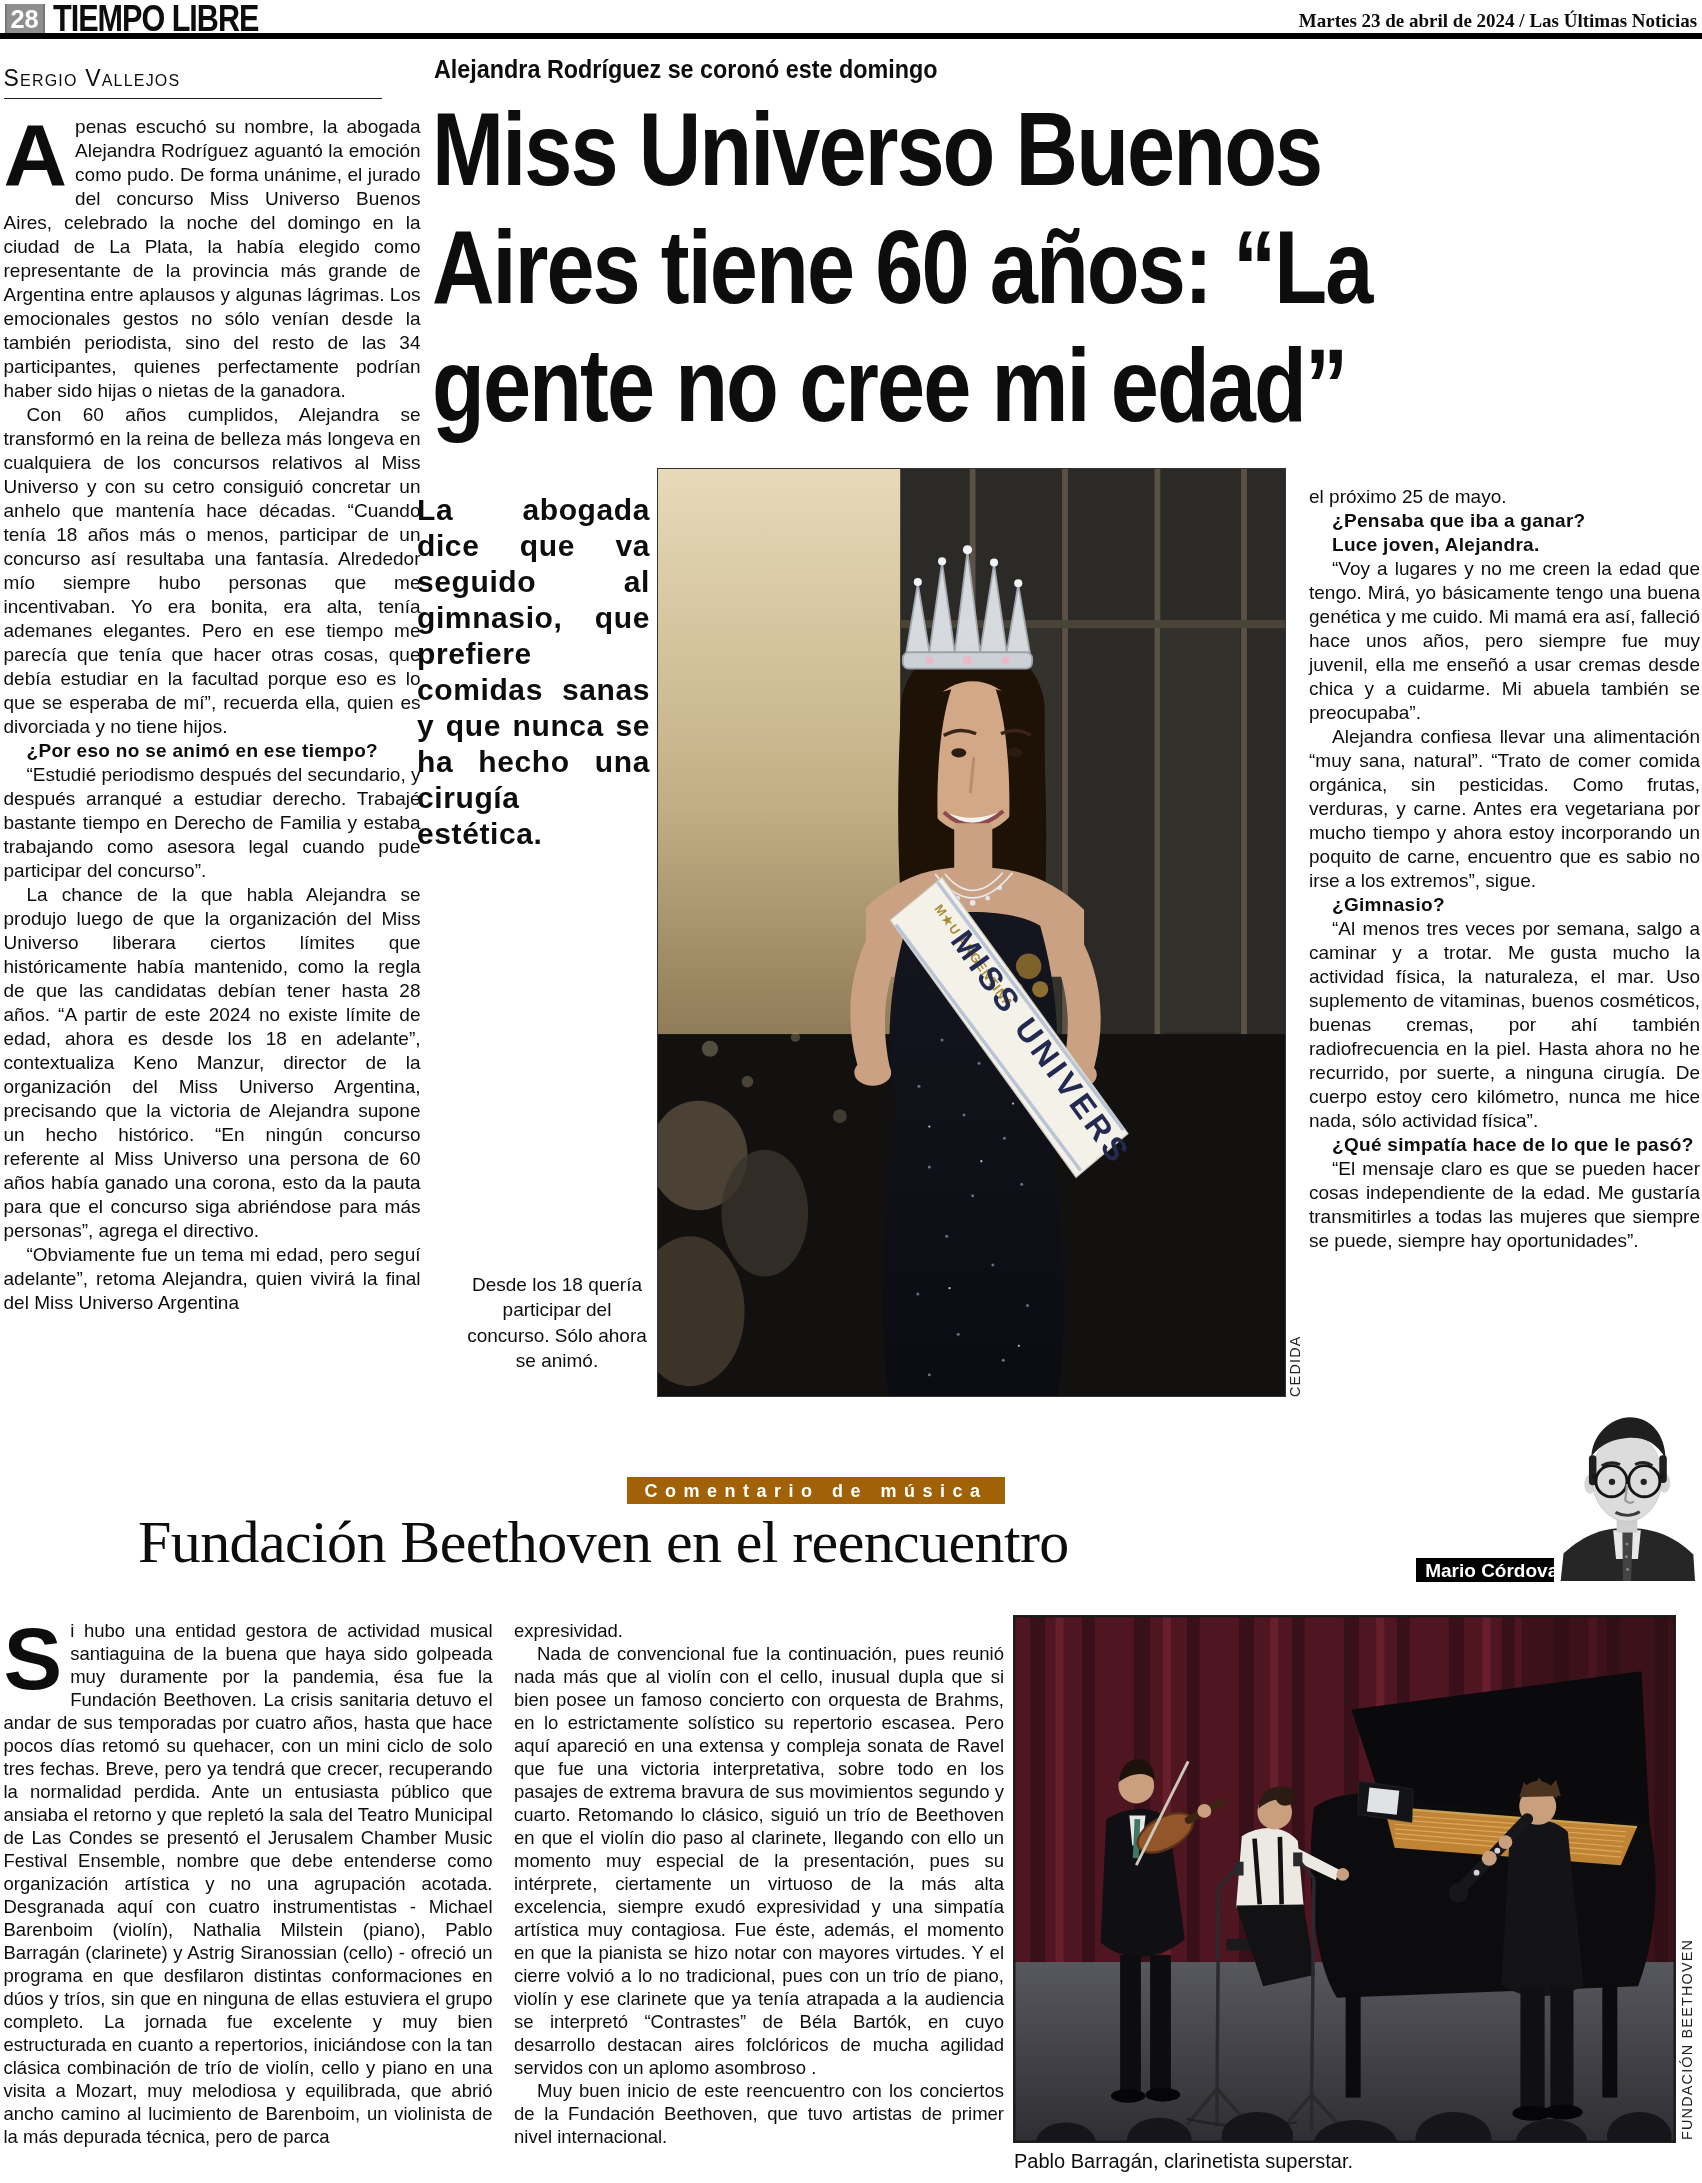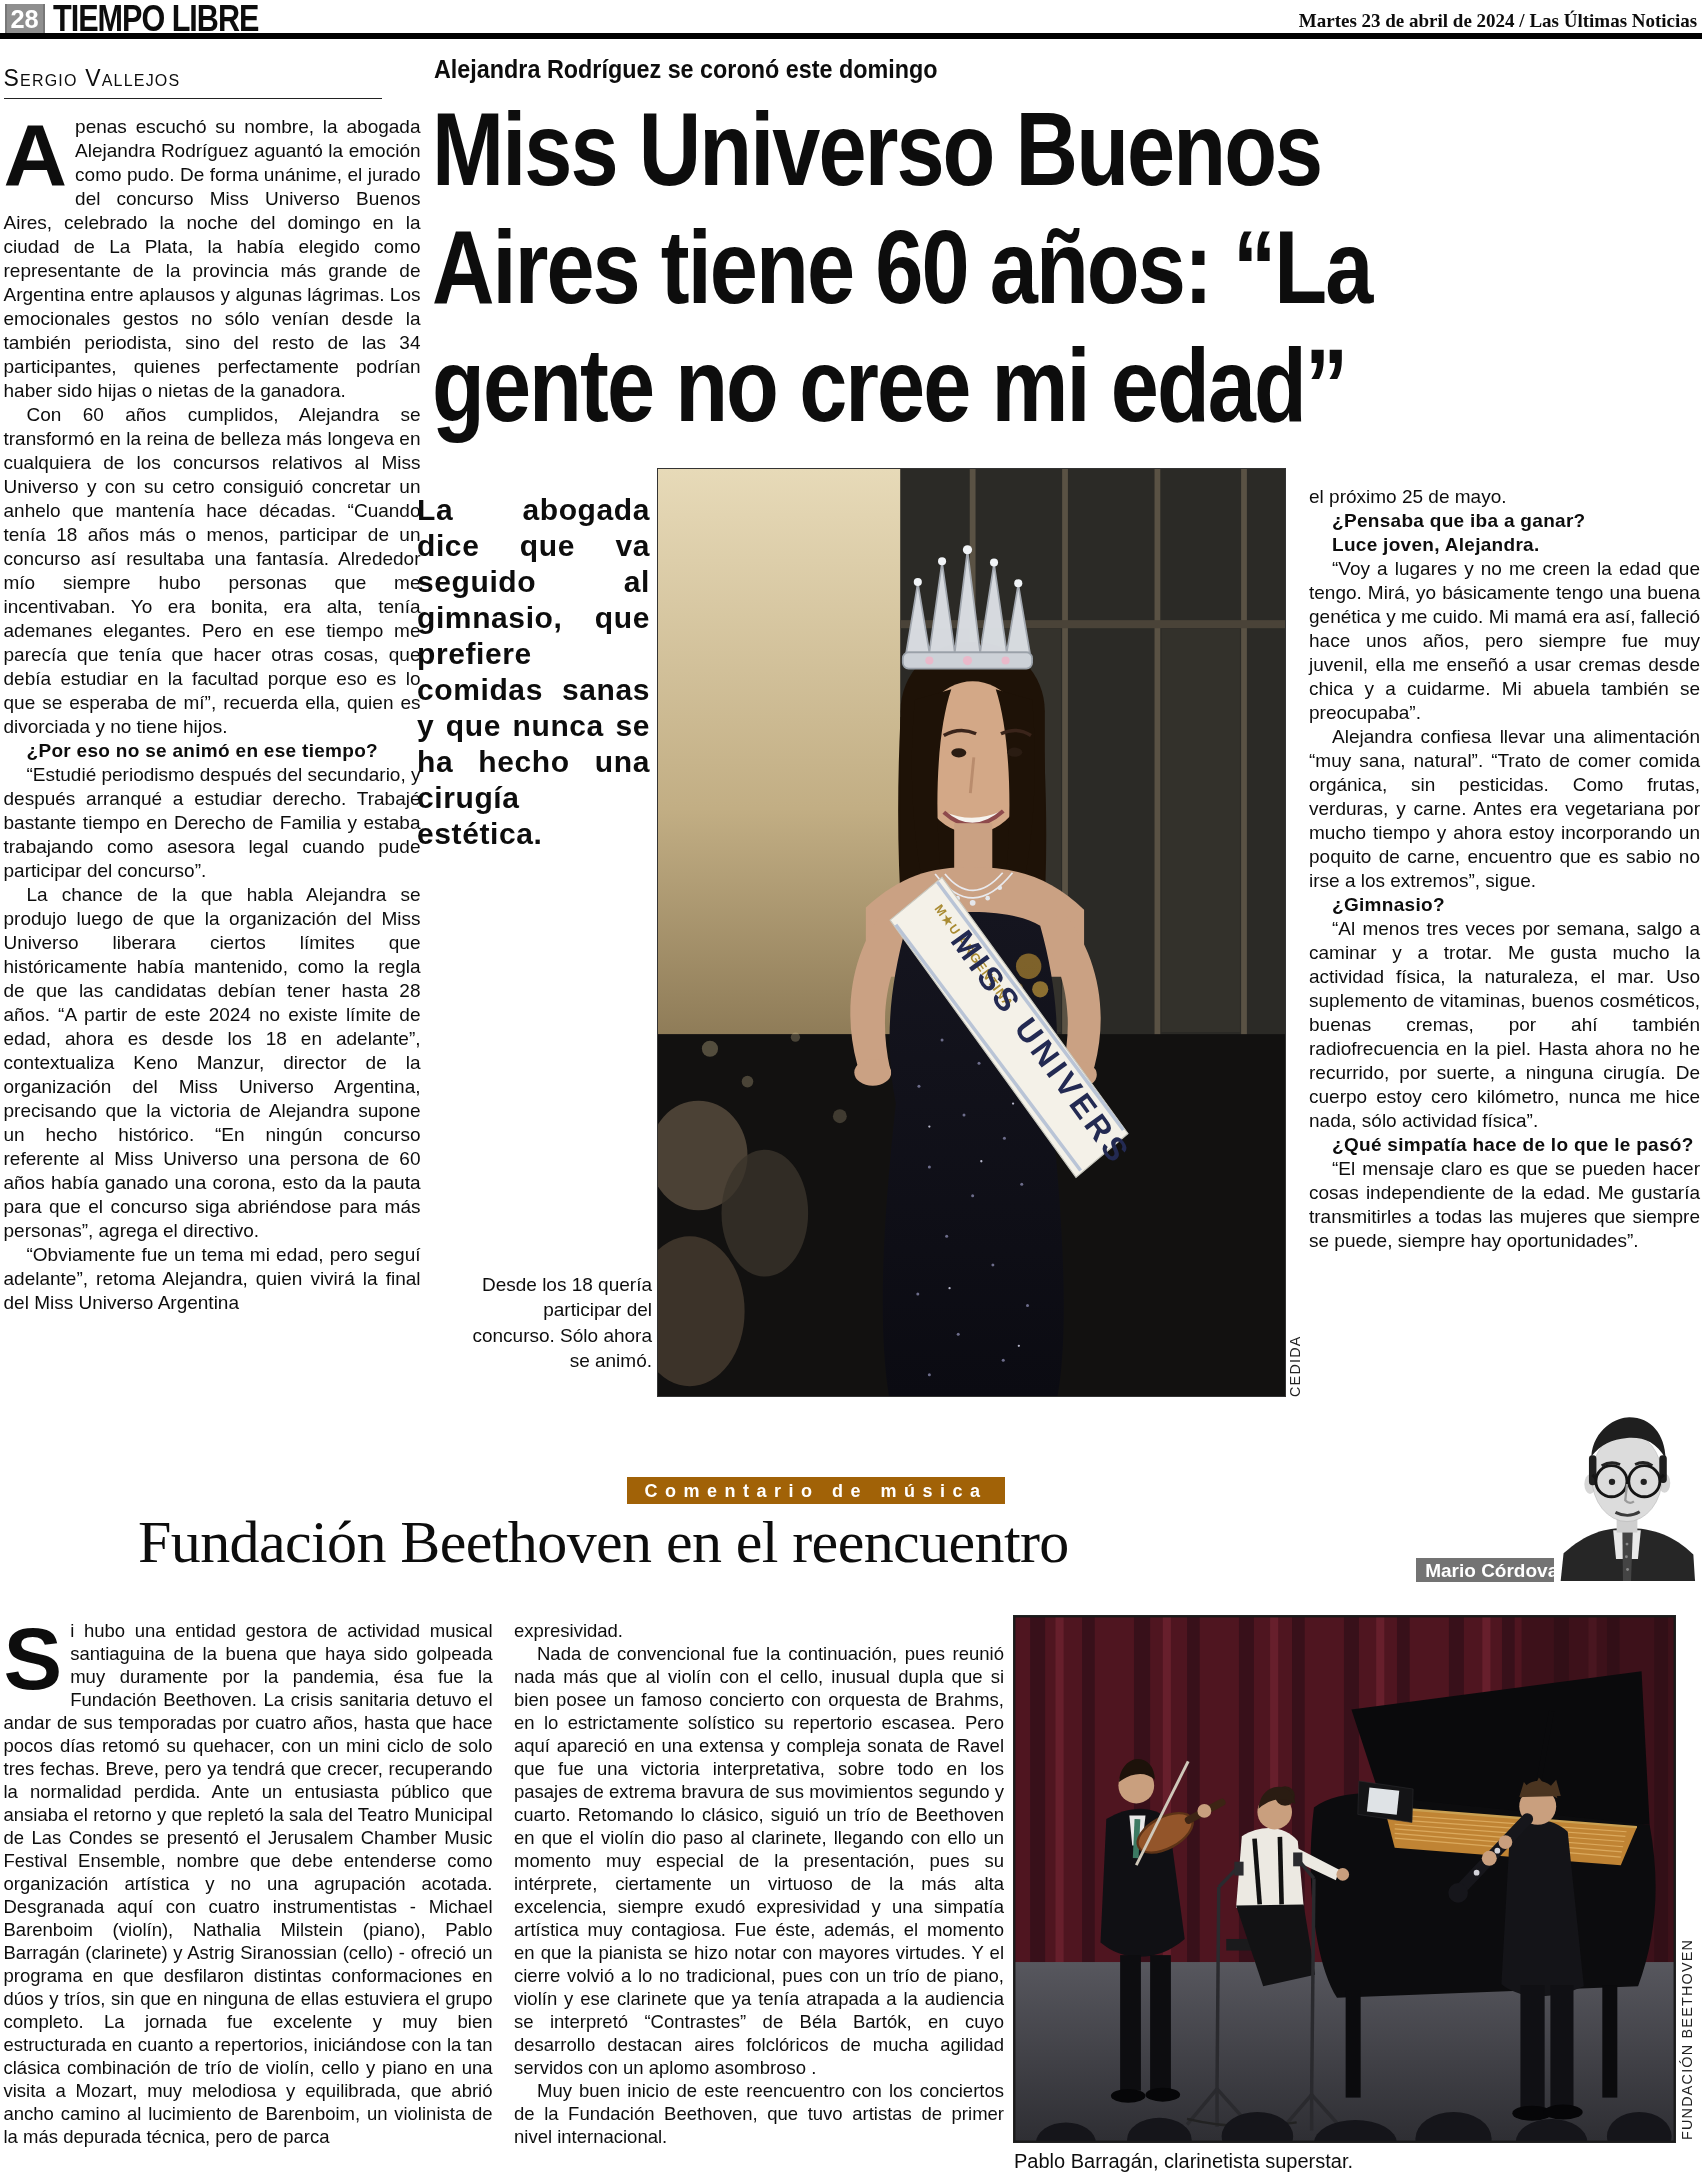--- a/index.html
+++ b/index.html
@@ -54,21 +54,21 @@
     position:absolute; left:417px; top:492px; width:233px;
     font-size:30px; line-height:36px; font-weight:700; letter-spacing:0.6px;
     text-align:justify;
   }
   .main-photo{
     position:absolute; left:658px; top:469px; width:627px; height:927px;
     outline:1.2px solid #333; background:#1b1a17;
   }
   .photo-caption{
     position:absolute; left:462px; top:1272px; width:190px;
-    font-size:19px; line-height:25.4px; text-align:right;
+    font-size:19px; line-height:25.4px; text-align:center;
   }
   .vcredit{
     position:absolute; writing-mode:vertical-rl; transform:rotate(180deg);
     font-size:14.4px; letter-spacing:1.2px; color:#222; white-space:nowrap;
   }
   #credit-cedida{left:1287px; top:1316px; height:81px;}
   #credit-fb{left:1679px; top:1817px; height:323px;}
   
   .music-banner{
     position:absolute; left:627px; top:1477px; width:378px; height:26.5px;
@@ -78,21 +78,21 @@
   .music-headline{
     position:absolute; left:138px; top:1504px; width:1177px;
     font-family:"Liberation Serif", serif; font-size:60px; line-height:76px;
     letter-spacing:-0.6px;
   }
   .columnist-photo{
     position:absolute; left:1552px; top:1408px; width:150px; height:173px; background:#fff;
   }
   .columnist-label{
     position:absolute; left:1416px; top:1558px; width:138px; height:24px;
-    background:#737373; color:#fff; font-weight:700; font-size:19px;
+    background:#000000; color:#fff; font-weight:700; font-size:19px;
     line-height:25px; padding-left:9.2px; box-sizing:border-box; white-space:nowrap;
   }
   #colA,#colB{font-size:18.5px; line-height:23px; top:1619px; height:563px;}
   #colA{left:3.5px; width:489px;}
   #colB{left:514px; width:490px;}
   .bottom-photo{
     position:absolute; left:1014px; top:1616px; width:661px; height:526px;
     outline:1.2px solid #222; background:#4f1520;
   }
   .bottom-caption{

